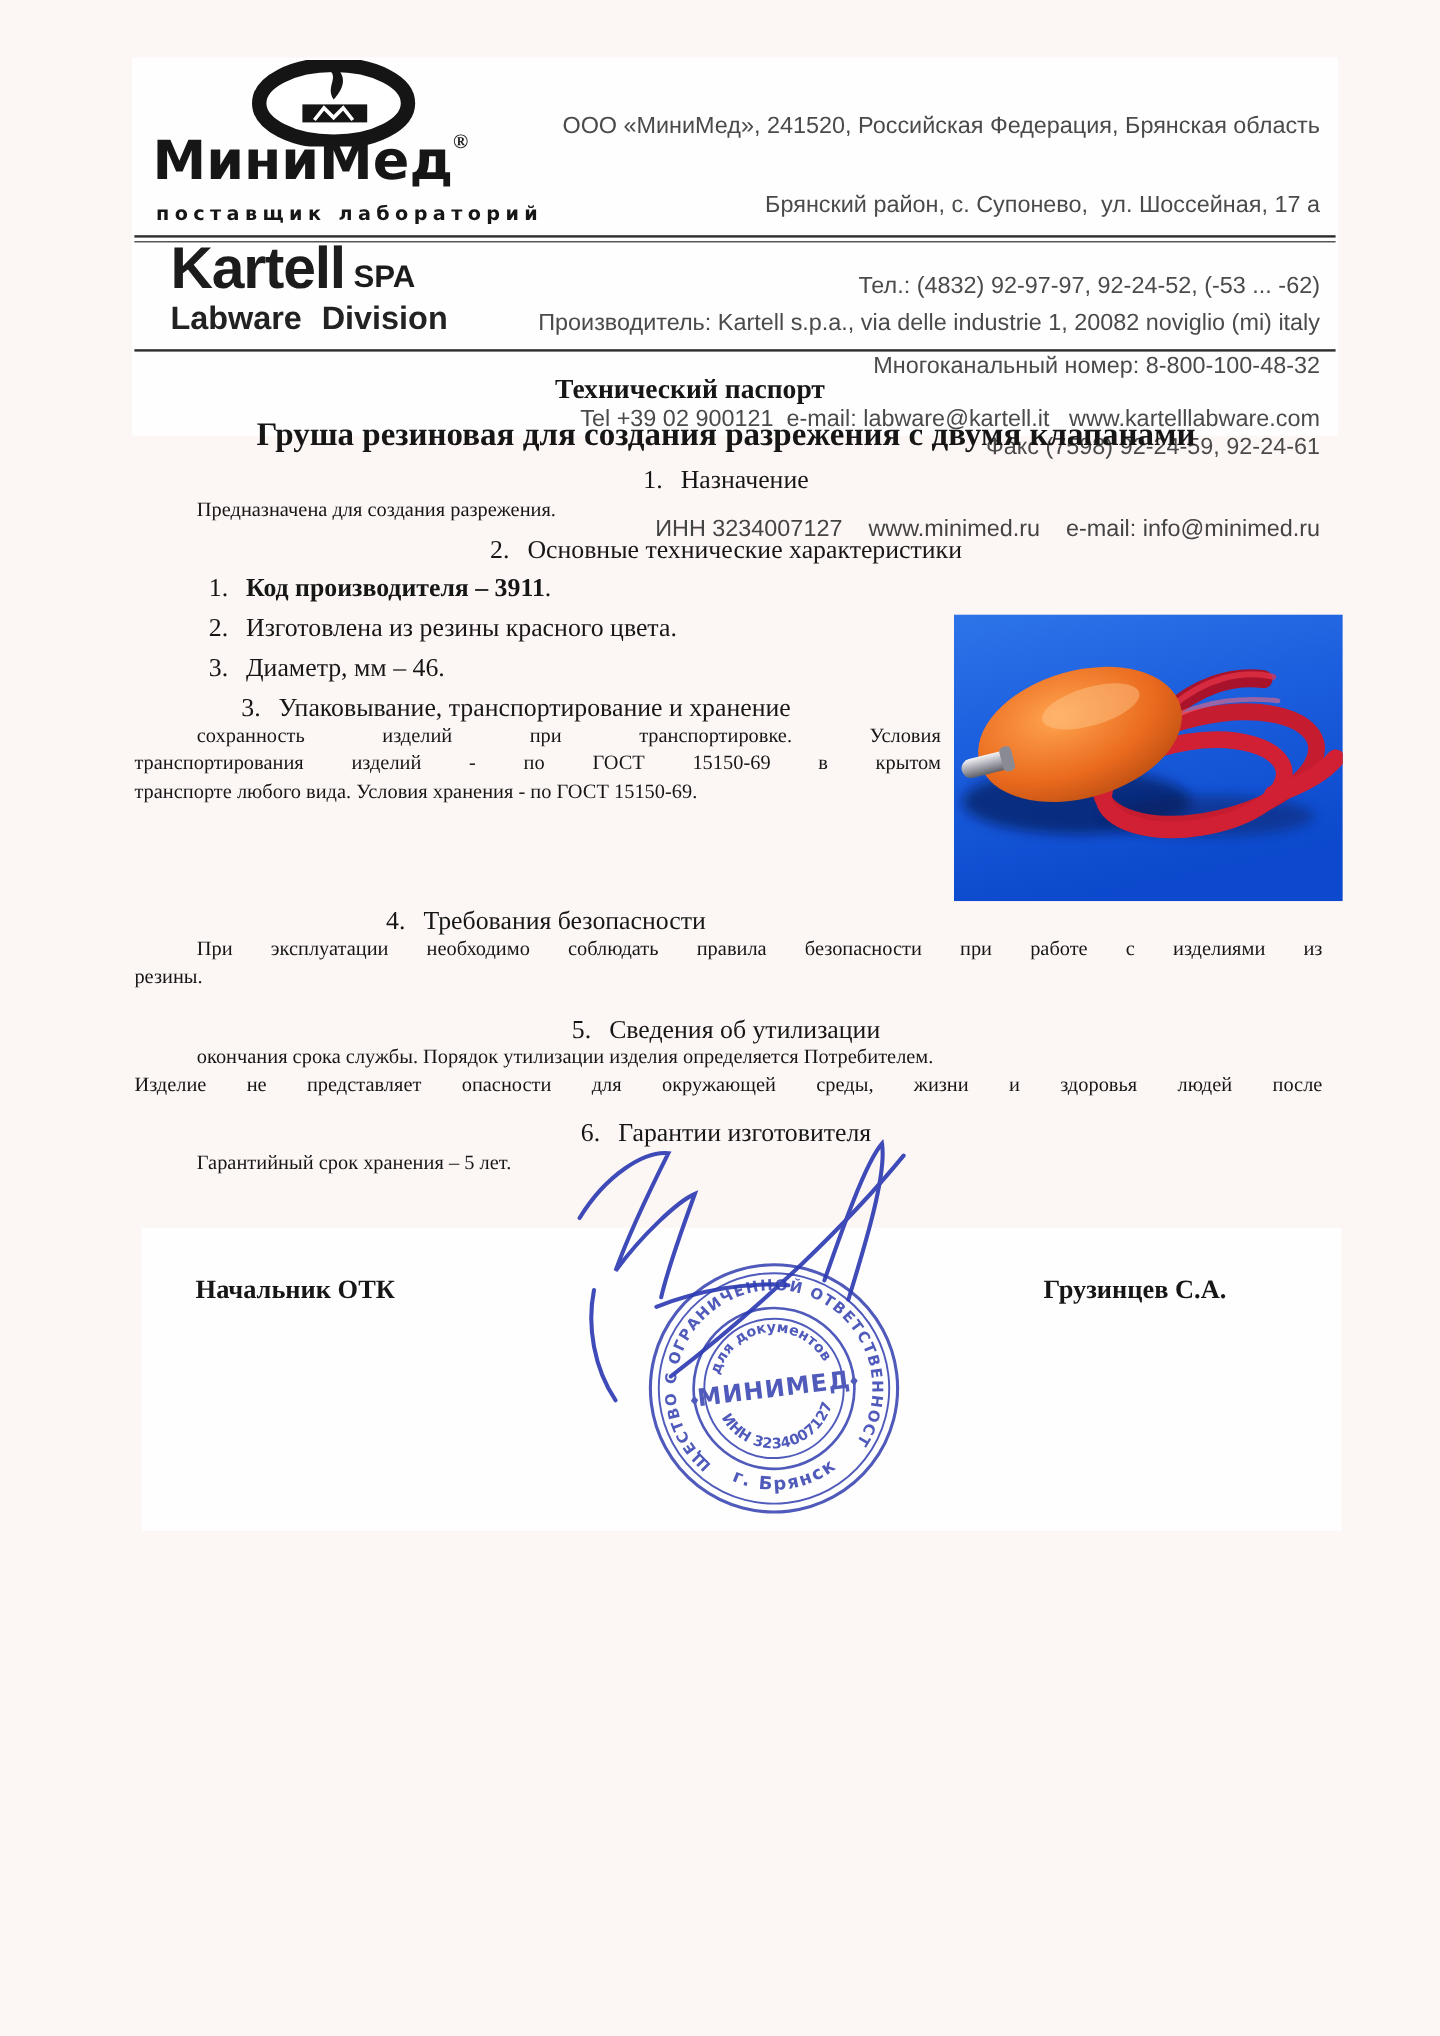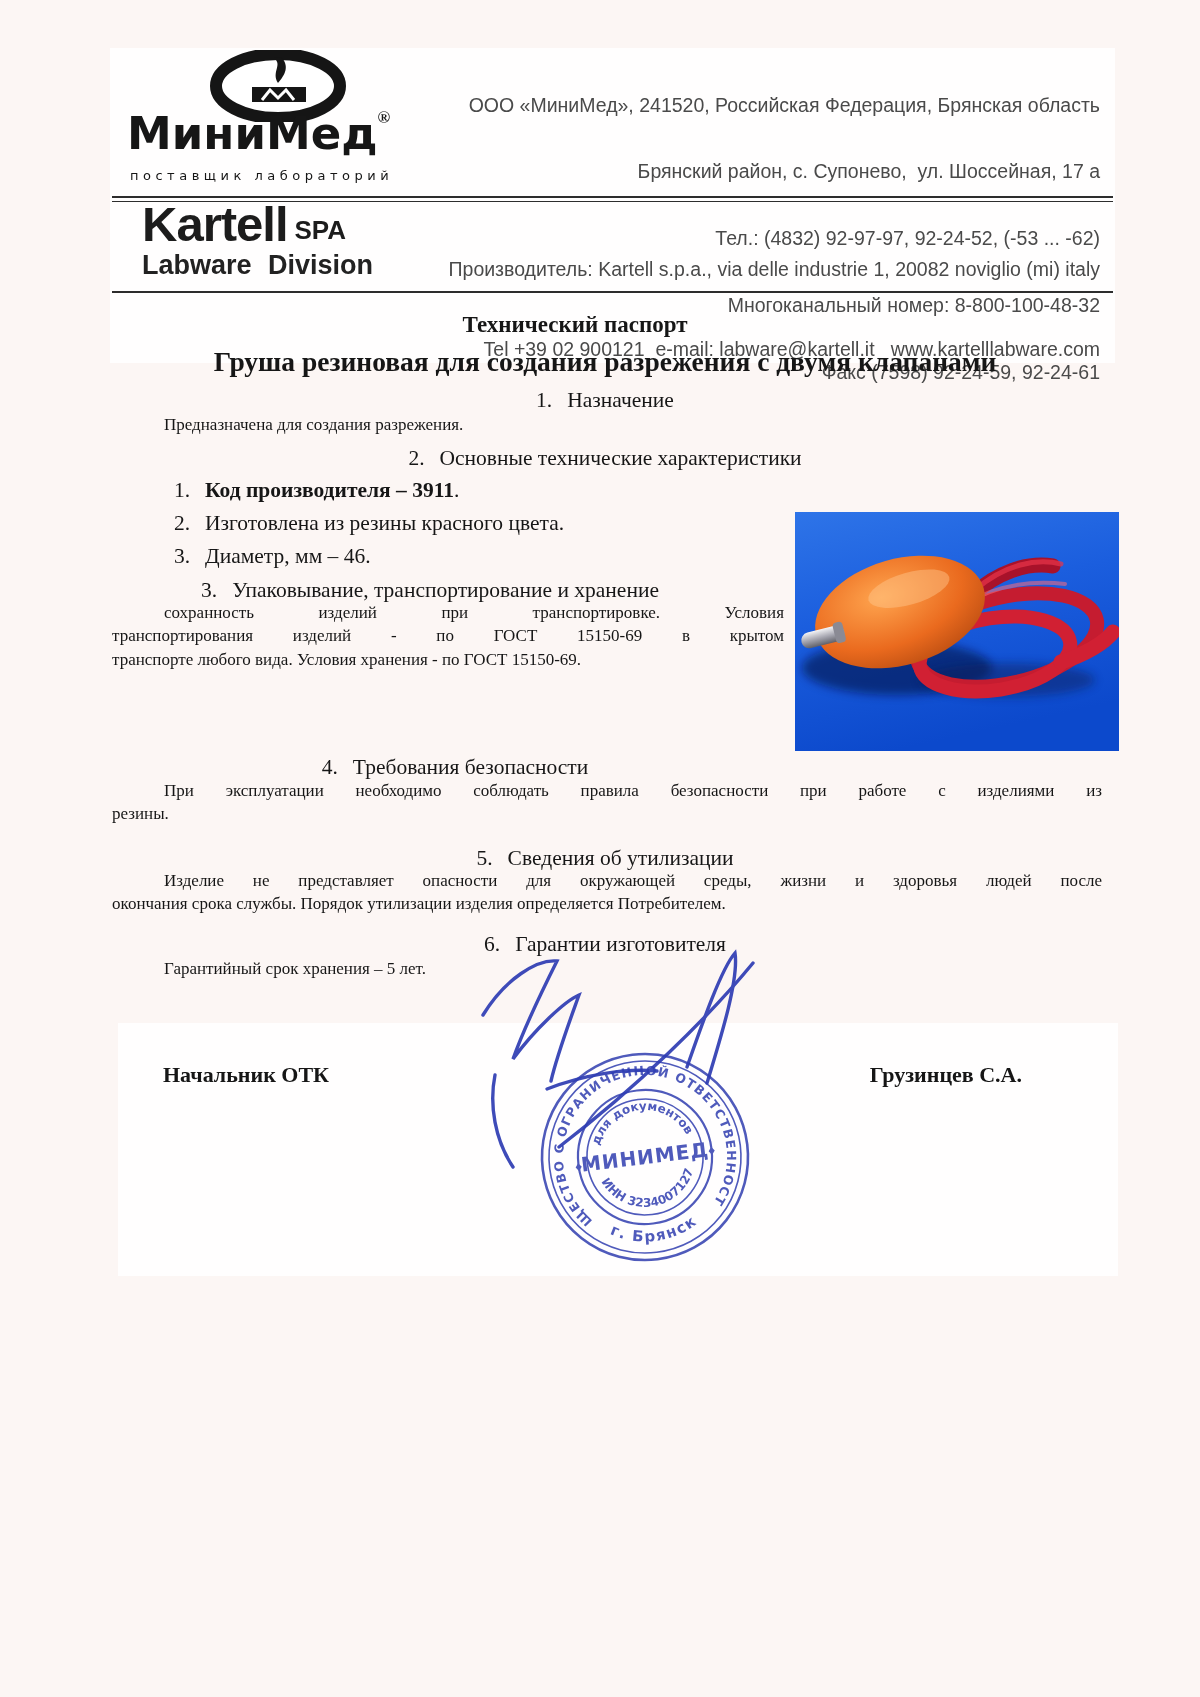--- a/index.html
+++ b/index.html
@@ -6,21 +6,21 @@
   body{width:1200px;height:1697px;position:relative;background:#fcf6f4;overflow:hidden;
        font-family:"Liberation Serif", serif;color:#161616;}
   .abs{position:absolute;}
   .paper{background:#fffefe;}
   
   .hdr-gray{font-family:"Liberation Sans", sans-serif;color:#4a4a4a;font-size:19.5px;
             line-height:22.3px;text-align:right;white-space:pre-wrap;}
   .brand-word{font-family:"DejaVu Sans", sans-serif;font-weight:bold;font-size:45px;
               color:#161616;letter-spacing:0;line-height:1;}
   .brand-reg{font-size:17px;vertical-align:26px;font-weight:bold;}
-  .brand-tag{font-family:"DejaVu Sans", sans-serif;font-weight:normal;font-size:13px;
+  .brand-tag{font-family:"DejaVu Sans", sans-serif;font-weight:bold;font-size:16px;
              letter-spacing:4.5px;color:#161616;}
   .rule-double{border-top:2.5px solid #2d2d2d;border-bottom:1.5px solid #2d2d2d;height:3px;}
   .rule-single{border-top:2px solid #2d2d2d;height:0;}
   .kartell-main{font-family:"Liberation Sans", sans-serif;font-weight:bold;font-size:49px;
                 letter-spacing:-1px;color:#1c1c1c;line-height:1;}
   .kartell-sub{font-family:"Liberation Sans", sans-serif;font-weight:bold;font-size:26px;color:#1c1c1c;}
   .kartell-div{font-family:"Liberation Sans", sans-serif;font-weight:bold;font-size:27px;
                word-spacing:9px;color:#222;}
   
   .doc-type{font-size:23px;font-weight:bold;text-align:center;}
@@ -56,20 +56,21 @@
   <span class="brand-word">МиниМед</span><span class="brand-reg">®</span>
 </div>
 <div class="abs brand-tag" style="left:130px;top:168px;">поставщик лабораторий</div>
 
 <div class="abs hdr-gray" style="left:300px;top:49px;width:800px;">
   <div>ООО «МиниМед», 241520, Российская Федерация, Брянская область</div>
   <div>Брянский район, с. Супонево,  ул. Шоссейная, 17 а</div>
   <div>Тел.: (4832) 92-97-97, 92-24-52, (-53 ... -62)</div>
   <div>Многоканальный номер: 8-800-100-48-32</div>
   <div>Факс (7598) 92-24-59, 92-24-61</div>
+  <div style="margin-top:2px;color:#444;">ИНН 3234007127    www.minimed.ru    e-mail: info@minimed.ru</div>
 </div>
 
 <div class="abs rule-double" style="left:112px;top:196px;width:1001px;"></div>
 
 <div class="abs" style="left:142px;top:200px;display:flex;align-items:flex-end;">
   <span class="kartell-main">Kartell</span>
   <span class="kartell-sub" style="margin-left:7px;padding-bottom:3px;">SPA</span>
 </div>
 <div class="abs kartell-div" style="left:142px;top:250px;">Labware Division</div>
 
@@ -167,22 +168,22 @@
 </div>
 <div class="abs body-txt para" style="left:112px;top:779px;width:990px;">
     <div class="jl">При эксплуатации необходимо соблюдать правила безопасности при работе с изделиями из</div>
     <div class="jl jl-last">резины.</div>
   </div>
 
 <div class="abs sec-h" style="left:110px;top:846px;width:990px;">
   <span class="num">5.</span><span>Сведения об утилизации</span>
 </div>
 <div class="abs body-txt para" style="left:112px;top:869px;width:990px;">
+    <div class="jl jl-last">окончания срока службы.  Порядок утилизации изделия определяется Потребителем.</div>
     <div class="jl">Изделие не представляет опасности для окружающей среды, жизни и здоровья людей после</div>
-    <div class="jl jl-last">окончания срока службы.  Порядок утилизации изделия определяется Потребителем.</div>
   </div>
 
 <div class="abs sec-h" style="left:110px;top:932px;width:990px;">
   <span class="num">6.</span><span>Гарантии изготовителя</span>
 </div>
 <div class="abs body-txt indent" style="left:112px;top:957px;width:990px;">Гарантийный срок хранения – 5 лет.</div>
 
 <div class="abs sig-label" style="left:163px;top:1062px;">Начальник ОТК</div>
 <div class="abs sig-label" style="left:772px;top:1062px;width:250px;text-align:right;">Грузинцев С.А.</div>
 

